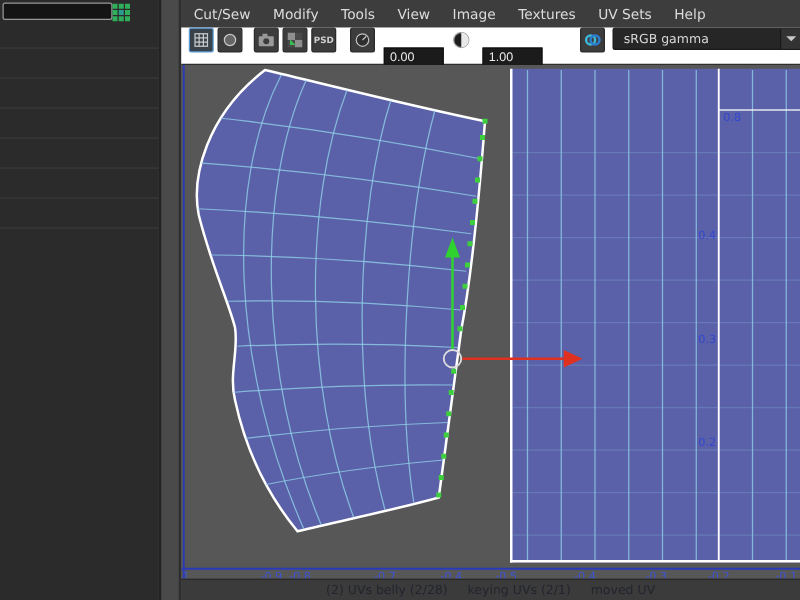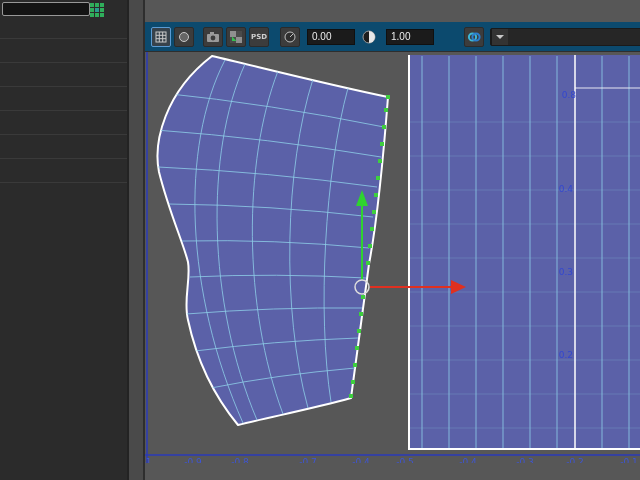--- a/index.html
+++ b/index.html
@@ -16,29 +16,29 @@
   
   #splitter{position:absolute;left:127px;top:0;width:18px;height:480px;background:#4a4a4a;
             border-left:2px solid #232323;border-right:2px solid #2e2e2e;box-sizing:border-box}
 
   
   #main{position:absolute;left:145px;top:0;width:495px;height:480px;background:#575757}
   #menubar{position:absolute;left:0;top:0;width:495px;height:22px;background:#3d3d3d;
            display:flex;align-items:center;padding-left:1px;box-sizing:border-box}
   .menu-item{color:#dcdcdc;font-size:11px;padding:0 9px;cursor:default;white-space:nowrap}
 
-  #toolbar{position:absolute;left:0;top:22px;width:495px;height:30px;background:#0c4a6e;
-           border-bottom:1px solid #2e2e2e;display:flex;align-items:center;padding-left:6px;box-sizing:border-box}
+  #toolbar{position:absolute;left:0;top:22px;width:495px;height:30px;background:#ffffff;
+           border-bottom:1px solid #2e2e2e;display:flex;padding-left:6px;box-sizing:border-box}
   .tbtn{width:20px;height:20px;background:#3c3c3c;border:1px solid #2b2b2b;border-radius:2px;
         display:flex;align-items:center;justify-content:center;margin-right:3px;box-sizing:border-box;flex:none}
   .tbtn.active{border-color:#5b9bd3;background:#37424b}
   .tbtn.gap{margin-right:9px}
   .psd-label{font-size:7px;font-weight:bold;color:#cfcfcf}
   .tool-field{width:48px;height:16px;background:#1b1b1b;border:1px solid #101010;color:#ececec;
-              font-size:10px;padding:0 4px;margin:0 4px;box-sizing:border-box;outline:none;flex:none}
+              font-size:10px;padding:0 4px;margin:16px 4px;box-sizing:border-box;outline:none;flex:none}
   .dial-margin{margin-left:8px}
   #cm-btn{margin-left:26px}
   #colorspace-combo{margin-left:3px;width:152px;height:18px;background:#262626;border:1px solid #1a1a1a;
                     border-radius:2px;display:flex;align-items:center;box-sizing:border-box;flex:none}
   #colorspace-combo .cs-text{color:#d8d8d8;font-size:10px;padding-left:8px;flex:1}
   .combo-arrow-box{width:16px;height:16px;display:flex;align-items:center;justify-content:center;
                    border-left:1px solid #1a1a1a;background:#333}
   .arrow-down{width:0;height:0;border-left:4px solid transparent;border-right:4px solid transparent;
               border-top:4px solid #c8c8c8}
 
@@ -89,20 +89,30 @@
   <div class="row-sep" style="top:110px"></div>
   <div class="row-sep" style="top:134px"></div>
   <div class="row-sep" style="top:158px"></div>
   <div class="row-sep" style="top:182px"></div>
 </div>
 
 <div id="splitter"></div>
 
 <div id="main">
 
+  <div id="menubar">
+    <span class="menu-item">Cut/Sew</span>
+    <span class="menu-item">Modify</span>
+    <span class="menu-item">Tools</span>
+    <span class="menu-item">View</span>
+    <span class="menu-item">Image</span>
+    <span class="menu-item">Textures</span>
+    <span class="menu-item">UV Sets</span>
+    <span class="menu-item">Help</span>
+  </div>
 
   <div id="toolbar">
     <span class="tbtn active">
       <svg width="12" height="12" viewBox="0 0 12 12">
         <rect x="1" y="1" width="10" height="10" fill="none" stroke="#c9c9c9"></rect>
         <path d="M1 4.3h10M1 7.7h10M4.3 1v10M7.7 1v10" stroke="#c9c9c9" stroke-width="1" fill="none"></path>
       </svg>
     </span>
     <span class="tbtn gap">
       <svg width="12" height="12" viewBox="0 0 12 12">
@@ -142,20 +152,21 @@
       </svg>
     </span>
     <input class="tool-field" value="1.00" style="">
     <span class="tbtn" id="cm-btn">
       <svg width="14" height="14" viewBox="0 0 14 14">
         <circle cx="5.5" cy="7" r="3.6" fill="none" stroke="#3fb7d6" stroke-width="2"></circle>
         <circle cx="9" cy="7" r="3.6" fill="none" stroke="#2a7fd0" stroke-width="2"></circle>
       </svg>
     </span>
     <div id="colorspace-combo">
+      <span class="cs-text">sRGB gamma</span>
       <span class="combo-arrow-box">
         <span class="arrow-down"></span>
       </span>
     </div>
   </div>
 
   <div id="viewport">
     <svg width="495" height="411" viewBox="0 0 495 411">
       <defs>
         <clipPath id="leftShellClip">
@@ -247,29 +258,32 @@
         <g>
           <line class="mgreen" x1="217" y1="228" x2="217" y2="152"></line>
           <polygon points="217,138 211,154 223,154" fill="#2fd32f"></polygon>
         </g>
         <circle cx="217" cy="235" r="7" fill="none" stroke="#dcdcdc" stroke-width="1.5"></circle>
       </g>
     </svg>
 
     
     <span class="xlab" style="left:2px">-1</span>
-    <span class="xlab" style="left:48px">-0.9</span>
+    <span class="xlab" style="left:72px">-0.9</span>
     <span class="xlab" style="left:95px">-0.8</span>
     <span class="xlab" style="left:163px">-0.7</span>
     <span class="xlab" style="left:216px">-0.4</span>
     <span class="xlab" style="left:260px">-0.5</span>
     <span class="xlab" style="left:323px">-0.4</span>
     <span class="xlab" style="left:380px">-0.3</span>
     <span class="xlab" style="left:430px">-0.2</span>
     <span class="xlab" style="left:484px">-0.1</span>
 
-    <span class="ylab" style="left:407px;top:38px">0.8</span>
+    <span class="ylab" style="left:424px;top:38px">0.8</span>
     <span class="ylab" style="left:404px;top:132px">0.4</span>
     <span class="ylab" style="left:404px;top:215px">0.3</span>
     <span class="ylab" style="left:404px;top:298px">0.2</span>
   </div>
 
+  <div id="statusbar">
+    <span>(2) UVs belly (2/28)     keying UVs (2/1)     moved UV</span>
+  </div>
 </div>
 
 </body></html>

